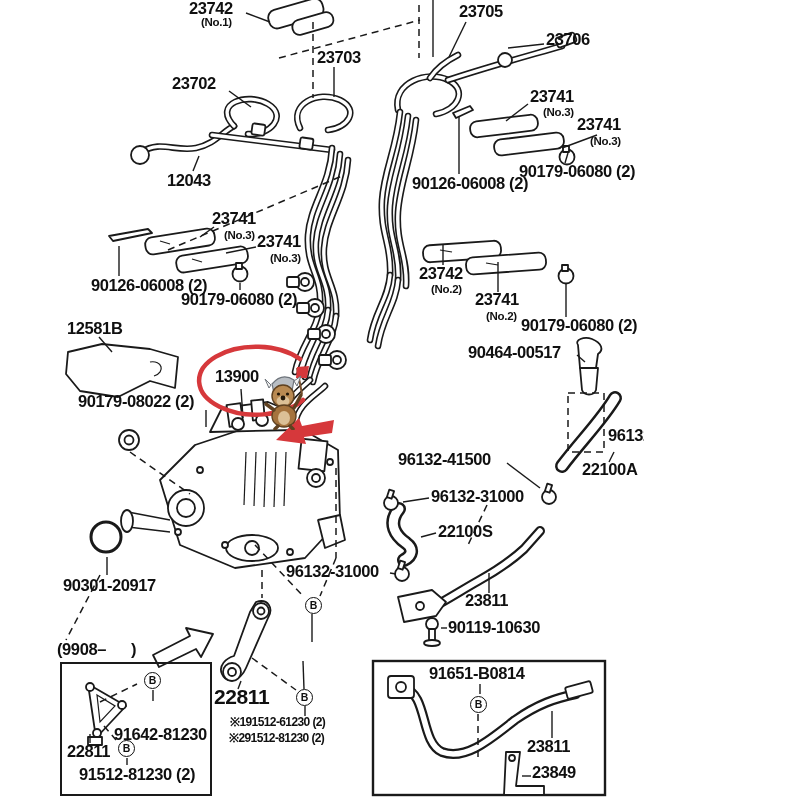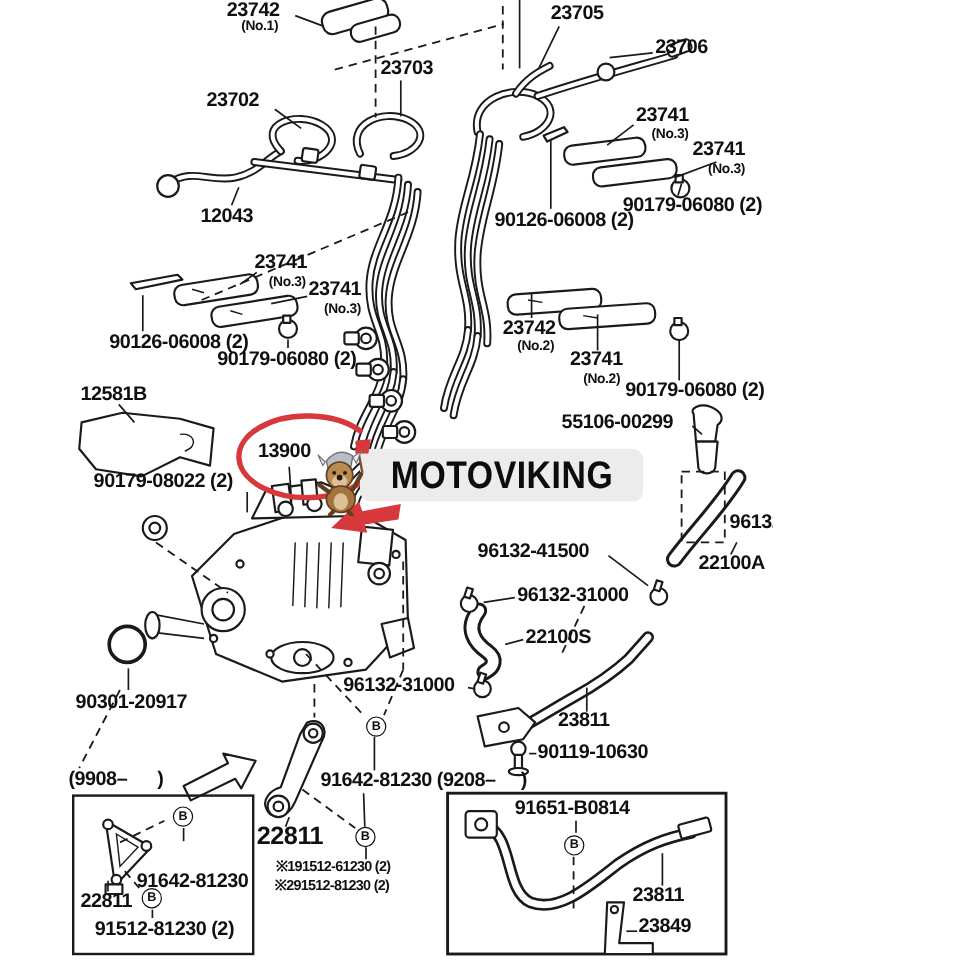--- a/index.html
+++ b/index.html
@@ -310,34 +310,33 @@
       <div class="lbl sub" style="left: 224px; top: 229px;">(No.3)</div>
       <div class="lbl" style="left: 257px; top: 233px;">23741</div>
       <div class="lbl sub" style="left: 270px; top: 252px;">(No.3)</div>
       <div class="lbl" style="left: 91px; top: 277px;">90126-06008 (2)</div>
       <div class="lbl" style="left: 181px; top: 291px;">90179-06080 (2)</div>
       <div class="lbl" style="left: 419px; top: 265px;">23742</div>
       <div class="lbl sub" style="left: 431px; top: 283px;">(No.2)</div>
       <div class="lbl" style="left: 475px; top: 291px;">23741</div>
       <div class="lbl sub" style="left: 486px; top: 310px;">(No.2)</div>
       <div class="lbl" style="left: 521px; top: 317px;">90179-06080 (2)</div>
-      <div class="lbl" style="left: 468px; top: 344px;">55106-00299</div>
+      <div class="lbl" style="left: 468px; top: 344px;">90464-00517</div>
       <div class="lbl" style="left: 67px; top: 320px;">12581B</div>
       <div class="lbl" style="left: 78px; top: 393px;">90179-08022 (2)</div>
       <div class="lbl" style="left: 215px; top: 368px;">13900</div>
       <div class="lbl clipw" style="left: 608px; top: 427px; width: 100px;">96132-41500</div>
       <div class="lbl" style="left: 582px; top: 461px;">22100A</div>
       <div class="lbl" style="left: 398px; top: 451px;">96132-41500</div>
       <div class="lbl" style="left: 431px; top: 488px;">96132-31000</div>
       <div class="lbl" style="left: 438px; top: 523px;">22100S</div>
       <div class="lbl" style="left: 63px; top: 577px;">90301-20917</div>
       <div class="lbl" style="left: 286px; top: 563px;">96132-31000</div>
       <div class="lbl" style="left: 465px; top: 592px;">23811</div>
       <div class="lbl" style="left: 448px; top: 619px;">90119-10630</div>
-      <div class="lbl" style="left: 267px; top: 642px;">91642-81230 (9208–&nbsp;&nbsp;&nbsp;&nbsp;&nbsp;)</div>
       <div class="lbl" style="left: 57px; top: 641px;">(9908–&nbsp;&nbsp;&nbsp;&nbsp;&nbsp;&nbsp;)</div>
       <div class="lbl" style="left: 114px; top: 726px;">91642-81230</div>
       <div class="lbl" style="left: 67px; top: 743px;">22811</div>
       <div class="lbl" style="left: 79px; top: 766px;">91512-81230 (2)</div>
       <div class="lbl big" style="left: 214px; top: 686px;">22811</div>
       <div class="lbl note" style="left: 230px; top: 716px;">※191512-61230 (2)</div>
       <div class="lbl note" style="left: 229px; top: 732px;">※291512-81230 (2)</div>
       <div class="lbl" style="left: 429px; top: 665px;">91651-B0814</div>
       <div class="lbl" style="left: 527px; top: 738px;">23811</div>
       <div class="lbl" style="left: 532px; top: 764px;">23849</div>
@@ -346,23 +345,20 @@
       <span class="callout" style="left: 144px; top: 672px;">B</span>
       <span class="callout" style="left: 118px; top: 740px;">B</span>
       <span class="callout" style="left: 470px; top: 696px;">B</span>
     </div>
 
   <svg id="redoverlay" width="800" height="800" viewBox="0 0 800 800">
     <path d="M300,359 A57,34 0 1 0 303,400" fill="none" stroke="#d6383b" stroke-width="4.5" stroke-linecap="round"></path>
     <path d="M276,440 L299,418 L302,426 L334,420 L332,433 L304,437 L306,444 Z" fill="#d6383b"></path>
   </svg>
 
-  <div class="wm-badge">
-    <span>MOTOVIKING</span>
-  </div>
 
   <svg id="mascot" width="58" height="66" viewBox="0 0 58 66" style="left:256px;top:364px;">
     <line x1="41" y1="4" x2="46" y2="30" stroke="#7a5230" stroke-width="2"></line>
     <path d="M41,3 L53,2 L51,14 L40,14 Z" fill="#d6383b"></path>
     <path d="M16,20 Q26,8 38,16 L36,27 L18,29 Z" fill="#b9bec4" stroke="#6e747b" stroke-width="1.2"></path>
     <path d="M15,21 L9,15 L13,24 Z" fill="#f2f2f2" stroke="#6e747b" stroke-width="1"></path>
     <path d="M38,17 L45,12 L41,22 Z" fill="#f2f2f2" stroke="#6e747b" stroke-width="1"></path>
     <circle cx="27" cy="32" r="11" fill="#b98a52" stroke="#5f4120" stroke-width="1.4"></circle>
     <ellipse cx="27" cy="37" rx="6.5" ry="5" fill="#dcc096"></ellipse>
     <circle cx="22.5" cy="30" r="1.6" fill="#231709"></circle>

